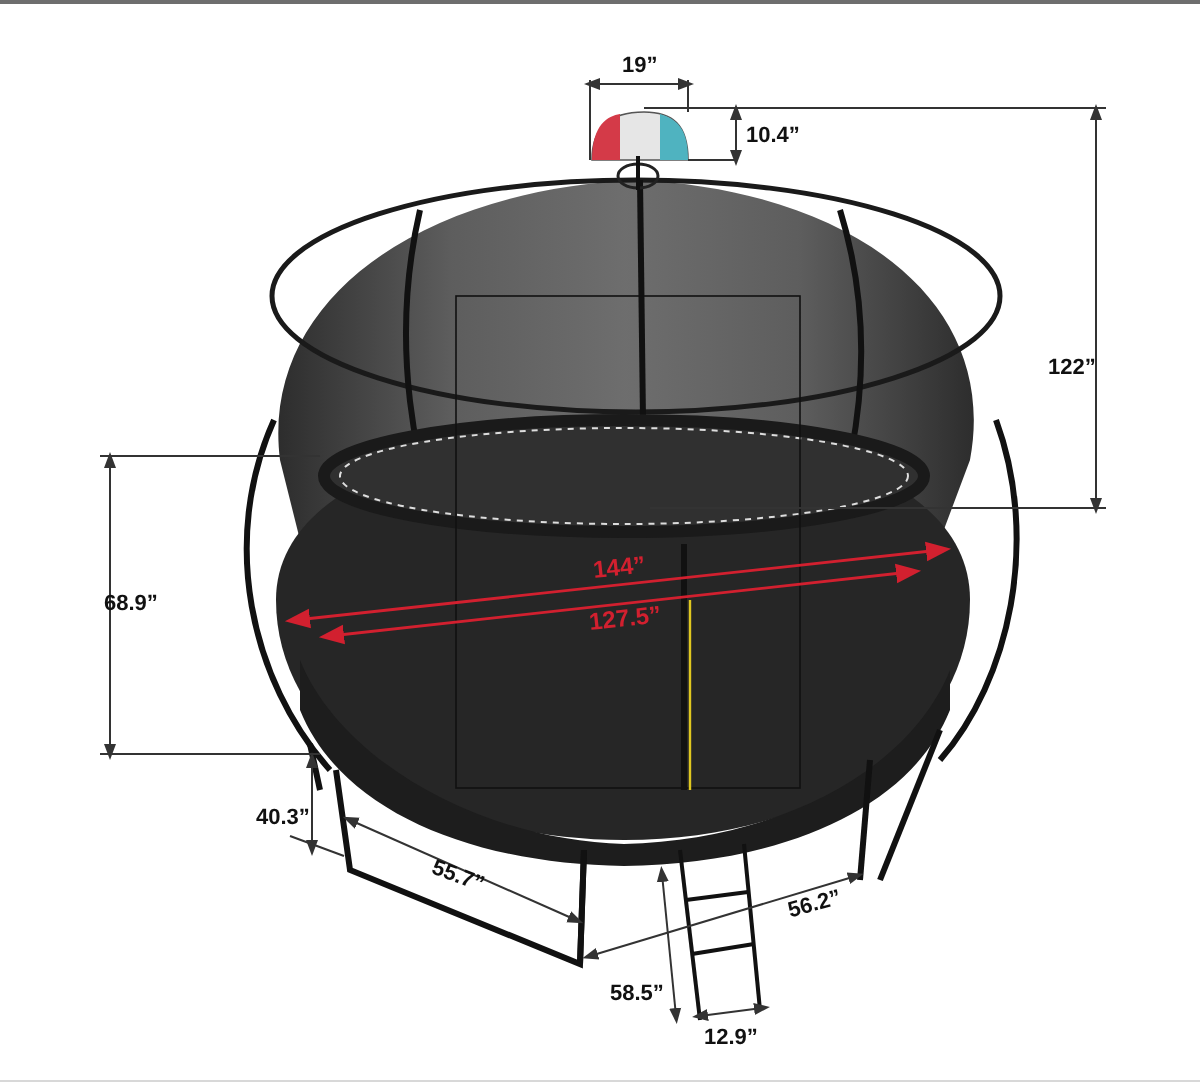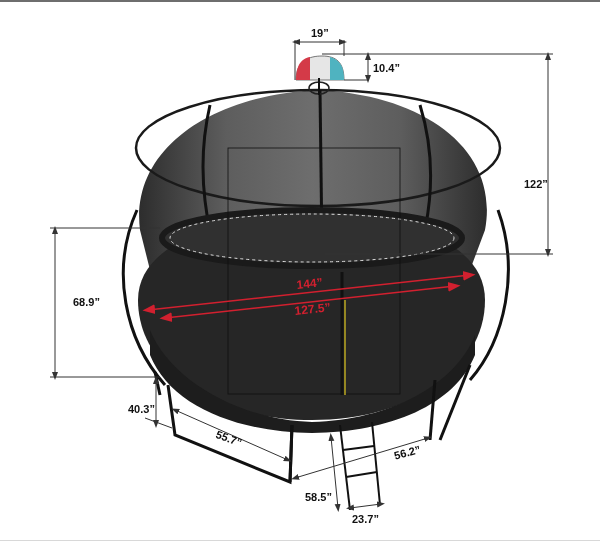--- a/index.html
+++ b/index.html
@@ -116,20 +116,20 @@
 
   <g stroke="#d2202f" stroke-width="1.4" fill="none">
     <line x1="148" y1="310" x2="470" y2="275" marker-start="url(#arrR)" marker-end="url(#arrR)"></line>
     <line x1="165" y1="318" x2="455" y2="286" marker-start="url(#arrR)" marker-end="url(#arrR)"></line>
   </g>
 </svg>
 
 <div class="lbl" style="left:311px; top:28px;">19”</div>
 <div class="lbl" style="left:373px; top:63px;">10.4”</div>
 <div class="lbl" style="left:524px; top:136px;margin-top:43px;">122”</div>
-<div class="lbl" style="left:73px; top:297px;">68.9”</div>
+<div class="lbl" style="left:52px; top:297px;">68.9”</div>
 <div class="lbl" style="left:128px; top:404px;">40.3”</div>
 <div class="lbl red rot-144" style="left:296px; top:279px;">144”</div>
 <div class="lbl red rot-1275" style="left:294px; top:305px;">127.5”</div>
 <div class="lbl rot-557" style="left:218px; top:429px;">55.7”</div>
 <div class="lbl rot-562" style="left:393px; top:451px;">56.2”</div>
 <div class="lbl" style="left:305px; top:492px;">58.5”</div>
-<div class="lbl" style="left:352px; top:514px;">23.7”</div>
+<div class="lbl" style="left:352px; top:514px;">12.9”</div>
 
 </body></html>

